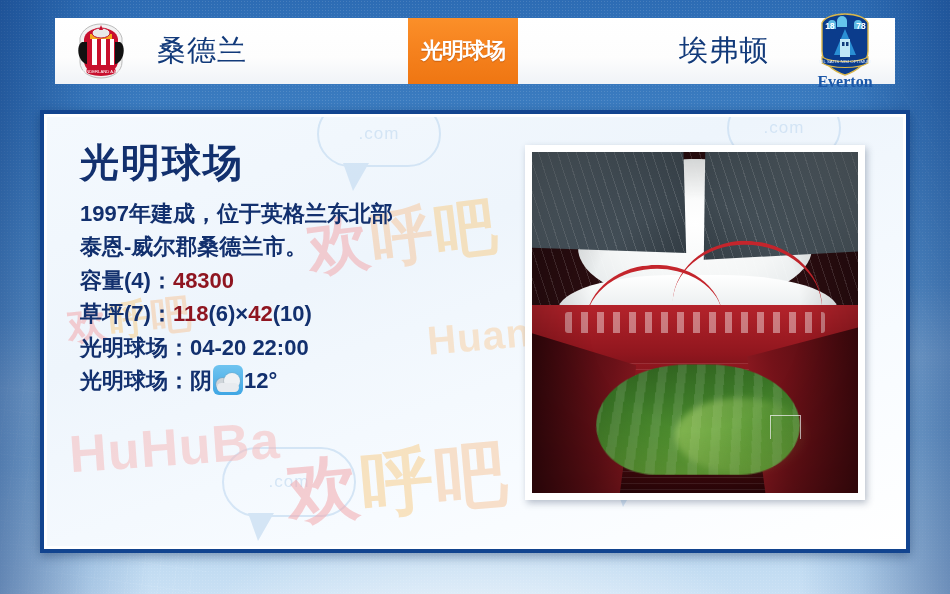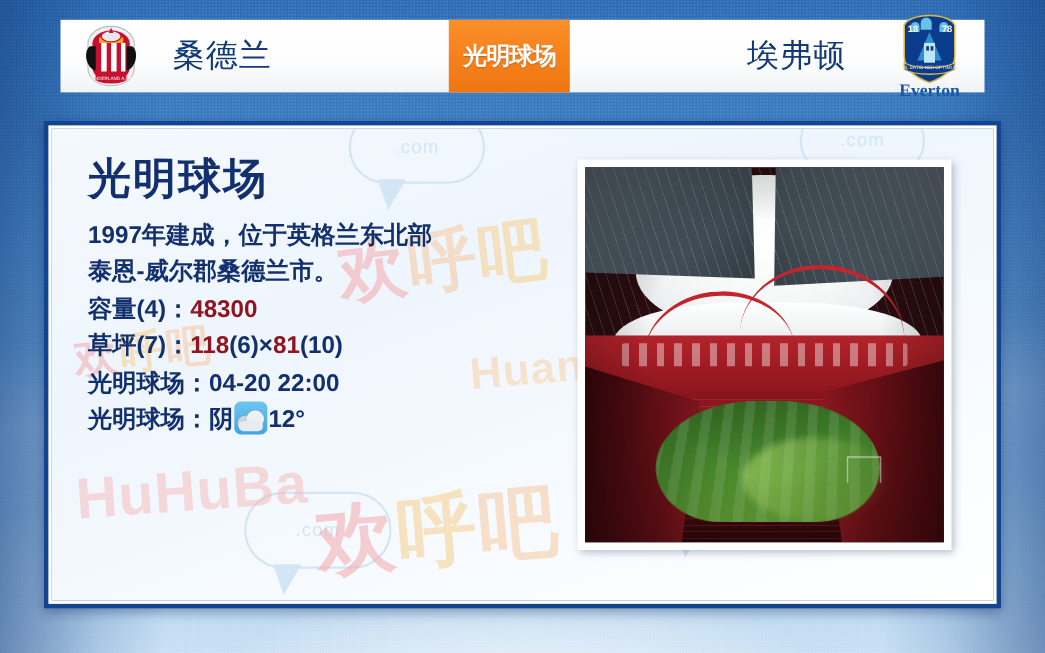--- a/index.html
+++ b/index.html
@@ -245,21 +245,21 @@
         <div class="stad-title">光明球场</div>
 
         <div class="line">1997年建成，位于英格兰东北部</div>
         <div class="line">泰恩-威尔郡桑德兰市。</div>
 
         <div class="line">
           <span>容量(4)：</span><span class="num">48300</span>
         </div>
 
         <div class="line">
-          <span>草坪(7)：</span><span class="num">118</span><span>(6)</span><span>×</span><span class="num">81</span><span>(10)</span>
+          <span>草坪(7)：</span><span class="num">118</span><span>(6)</span><span>×</span><span class="num">42</span><span>(10)</span>
         </div>
 
         <div class="line">
           <span>光明球场：</span><span>04-20 22:00</span>
         </div>
 
         <div class="line">
           <span>光明球场：</span><span>阴</span><span class="wx-icon"><i class="c-a"></i><i class="c-b"></i><i class="c-c"></i></span><span>12°</span>
         </div>
       </div>

